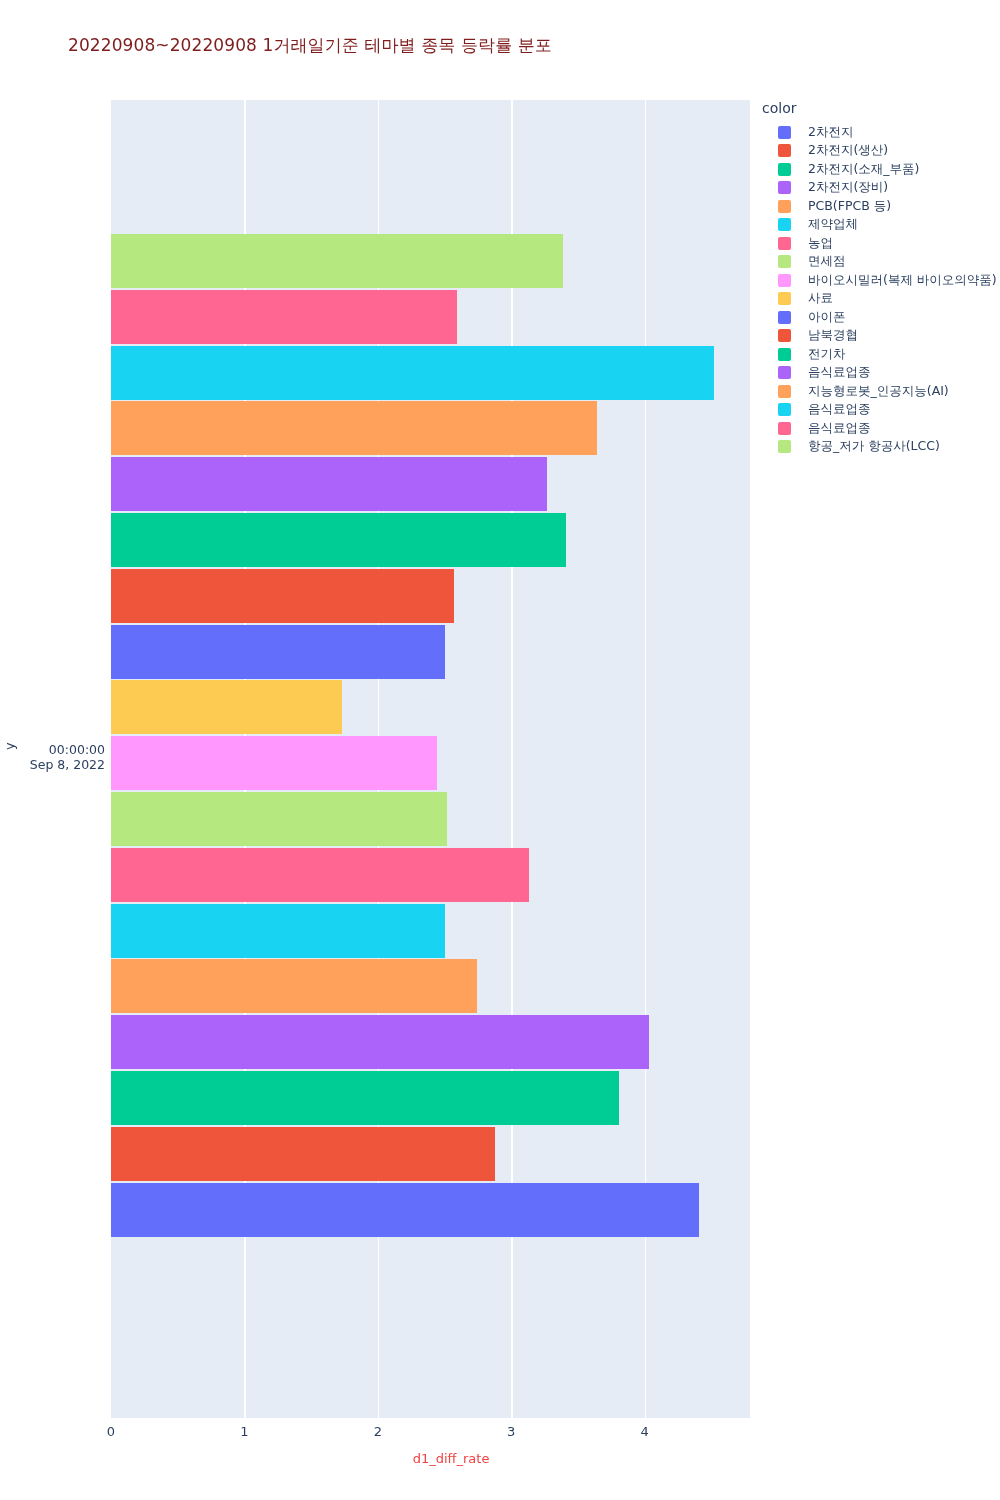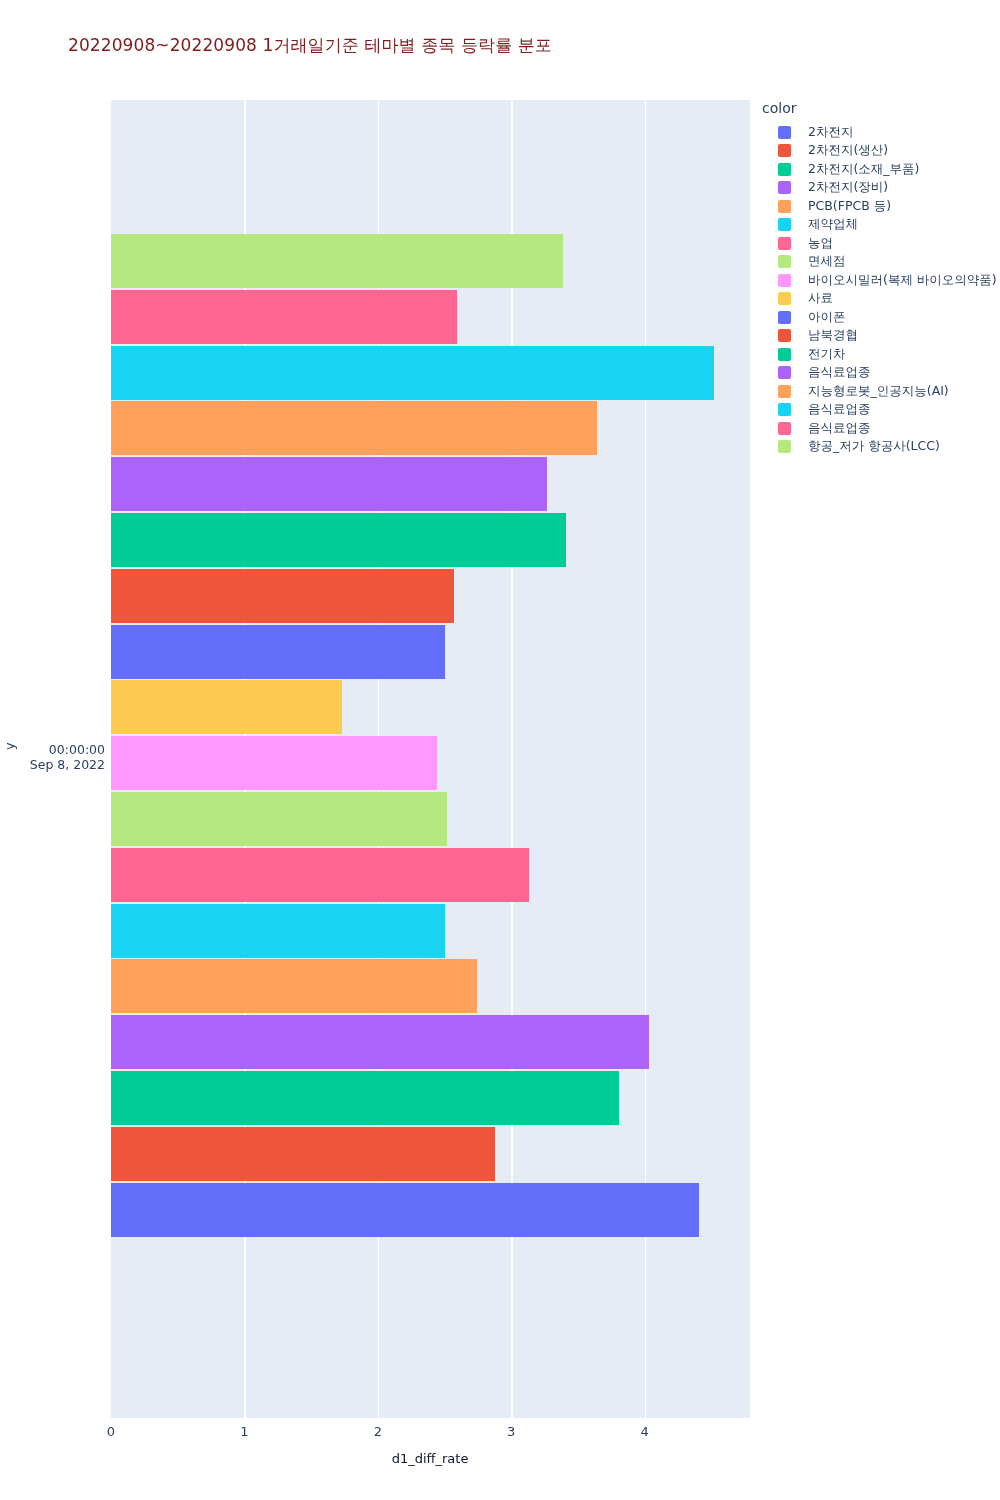--- a/index.html
+++ b/index.html
@@ -46,23 +46,23 @@
   .xtick-label{
     position:absolute;
     top:1424px;
     font-size:13px;
     color:#2a3f5f;
     transform:translateX(-50%);
     white-space:nowrap;
   }
   .xaxis-title{
     position:absolute;
-    left:430px;top:1451px;
+    left:451px;top:1451px;
     transform:translateX(-50%);
-    font-size:13px;color:#0f172a;
+    font-size:13px;color:#ef4444;
     white-space:nowrap;
   }
   .ytick-label{
     position:absolute;
     right:-1px;
     width:108px;
     text-align:right;
     font-size:12.5px;
     line-height:15px;
     color:#2a3f5f;

